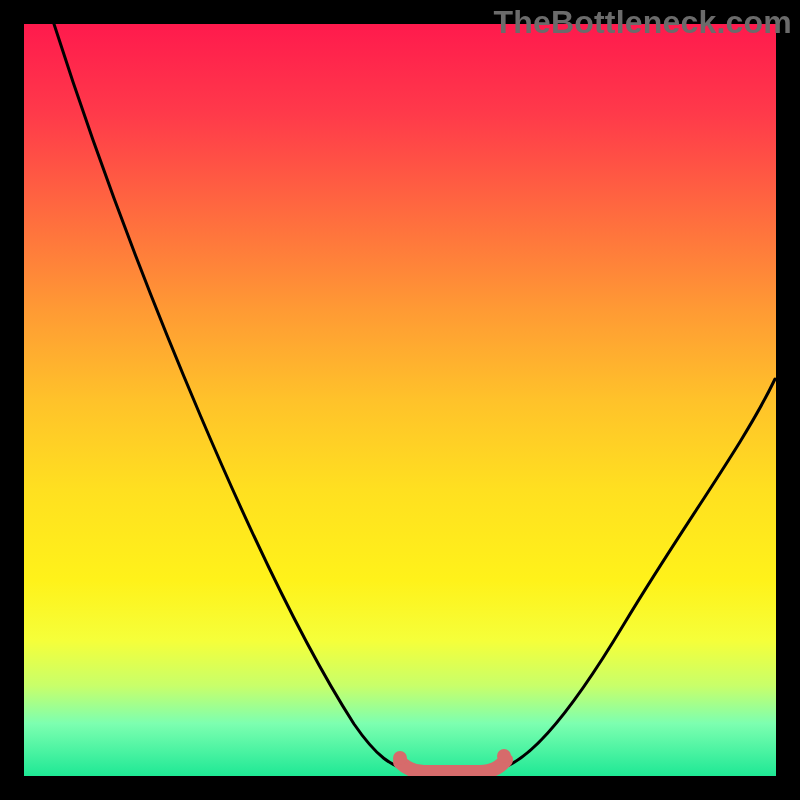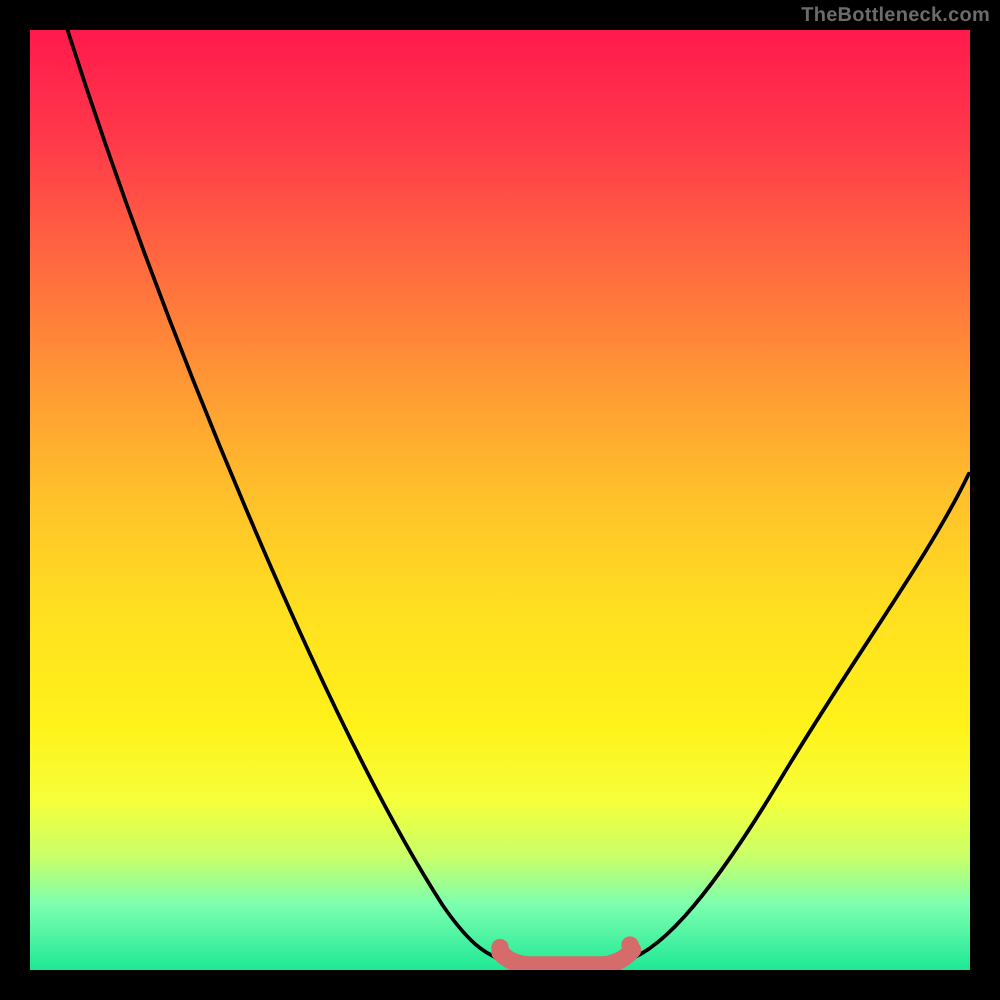--- a/index.html
+++ b/index.html
@@ -42,21 +42,21 @@
     left: 0;
     top: 0;
     width: 752px;
     height: 752px;
   }
   .watermark {
     position: absolute;
     top: 4px;
     right: 8px;
     font-family: Arial, Helvetica, sans-serif;
-    font-size: 16px;
+    font-size: 32px;
     font-weight: 600;
     color: #6b6b6b;
     letter-spacing: 0.2px;
   }
 </style>
 </head>
 <body>
 
 <div class="frame">
   <div class="plot-bg"></div>

